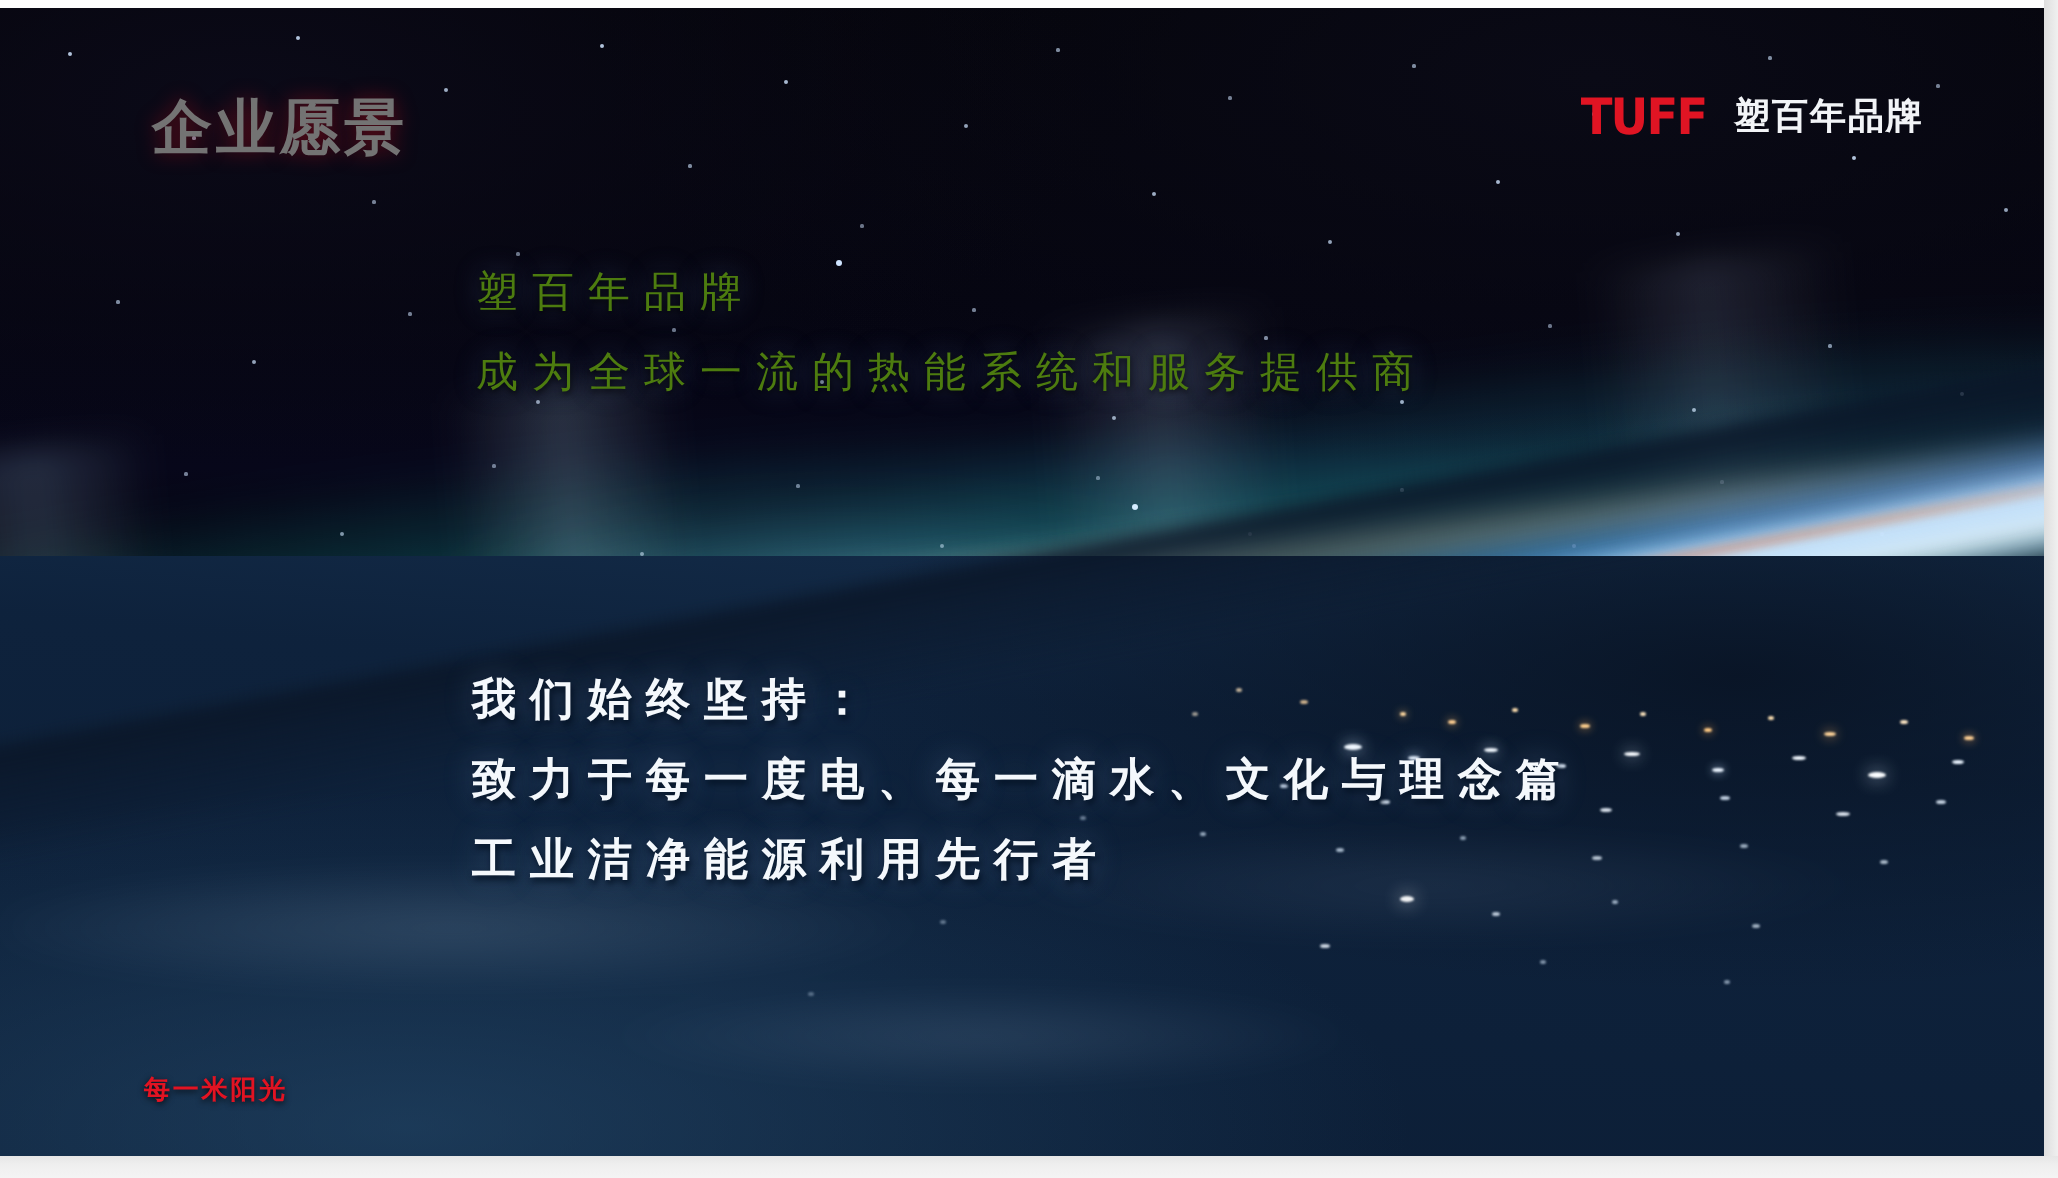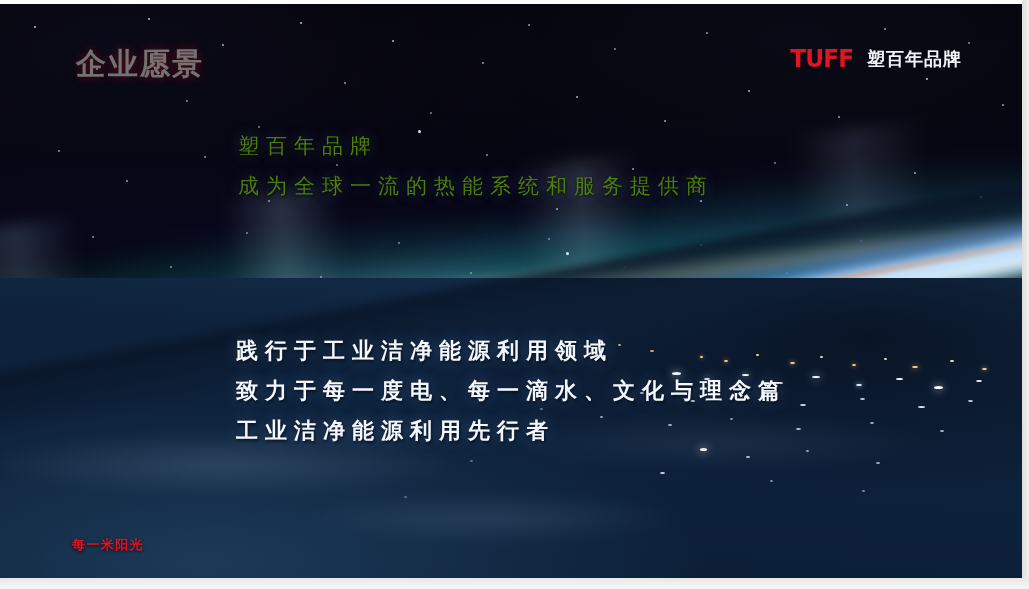--- a/index.html
+++ b/index.html
@@ -265,21 +265,21 @@
     <span class="logo-mark">TUFF</span>
     <span class="logo-cn">塑百年品牌</span>
   </div>
 
   <div class="vision">
     <div class="ln">塑百年品牌</div>
     <div class="ln">成为全球一流的热能系统和服务提供商</div>
   </div>
 
   <div class="creed">
-    <div class="ln">践行于工业洁净能源利用领域</div>
+    <div class="ln">我们始终坚持：</div>
     <div class="ln">致力于每一度电、每一滴水、文化与理念篇</div>
     <div class="ln">工业洁净能源利用先行者</div>
   </div>
 
   <div class="foot-l">每一米阳光</div>
 
   <div class="edge-top"></div>
   <div class="edge-right"></div>
   <div class="edge-bottom"></div>
 </div>

